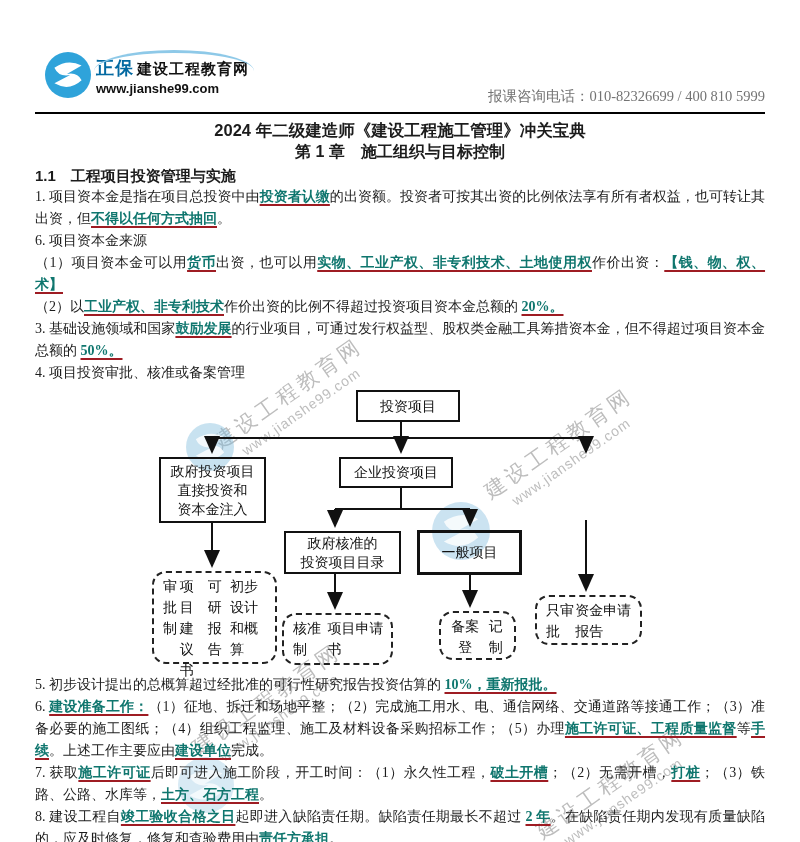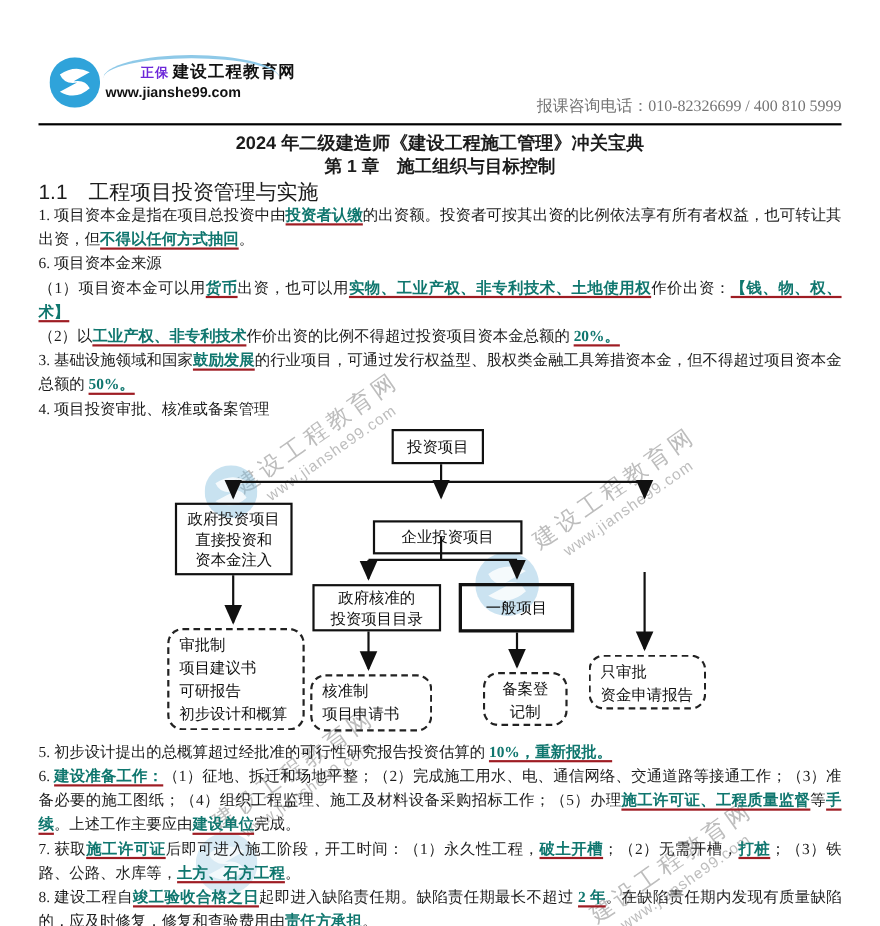--- a/index.html
+++ b/index.html
@@ -7,49 +7,49 @@
         font-family:"Liberation Serif","DejaVu Serif",serif;color:#1c1c1c;}
   .content{position:relative;z-index:1;padding:52px 35px 0 35px;}
 
   
   .hdr{position:relative;height:56px;}
   .logo{position:absolute;left:10px;top:0;display:flex;align-items:flex-start;}
   .logo-txt{margin-left:5px;position:relative;padding-top:4px;}
   .brand-arc{position:absolute;left:-2px;top:-2px;width:160px;height:18px;
              border-top:3px solid #8ec9e8;border-radius:50% 50% 0 0/100% 100% 0 0;}
   .brand-row{display:flex;align-items:baseline;font-family:"Liberation Sans","DejaVu Sans",sans-serif;}
-  .brand-cn{color:#6d28d9;font-size:12px;font-weight:700;letter-spacing:1px;margin-left:32px;}
+  .brand-cn{color:#0369a1;font-size:18px;font-weight:700;letter-spacing:1px;}
   .brand-suffix{color:#111;font-size:15px;font-weight:700;margin-left:3px;letter-spacing:1px;}
   .brand-url{color:#111;font-size:13px;font-weight:700;font-family:"Liberation Sans","DejaVu Sans",sans-serif;margin-top:1px;}
   .phone{position:absolute;right:0;bottom:2px;font-size:14.5px;color:#737373;}
   .rule{height:0;border-bottom:2px solid #000;margin-top:4px;}
 
   
   .t-main{font-family:"Liberation Sans","DejaVu Sans",sans-serif;font-weight:700;font-size:16.5px;
           text-align:center;margin-top:5px;line-height:22px;}
   .t-chap{font-family:"Liberation Sans","DejaVu Sans",sans-serif;font-weight:700;font-size:16px;
           text-align:center;line-height:22px;}
-  .t-sec{font-family:"Liberation Sans","DejaVu Sans",sans-serif;font-weight:400;font-size:19px;
+  .t-sec{font-family:"Liberation Sans","DejaVu Sans",sans-serif;font-weight:700;font-size:15px;
          margin-top:3px;line-height:20px;}
 
   
   .para{font-size:14px;line-height:22px;text-align:justify;margin:0;}
   .hl{color:#0f766e;font-weight:700;text-decoration:underline;text-decoration-color:#9e1c23;
       text-decoration-thickness:2px;text-underline-offset:3px;}
 
   
   .fc{position:relative;width:730px;height:284px;margin:2px 0 4px 0;
       font-family:"Liberation Sans","DejaVu Sans",sans-serif;font-size:14px;color:#111;}
   .fc svg.wires{position:absolute;left:0;top:0;}
   .fc-box{position:absolute;box-sizing:border-box;border:2px solid #111;background:transparent;
           display:flex;flex-direction:column;justify-content:center;align-items:center;
           line-height:19px;text-align:center;}
   .fc-box.thick{border-width:3px;}
   .fc-dash{position:absolute;box-sizing:border-box;border:2px dashed #222;border-radius:14px;
-           background:transparent;display:flex;flex-direction:column;justify-content:flex-start;
+           background:transparent;display:flex;flex-direction:row;justify-content:center;
            line-height:21px;padding:3px 6px 3px 9px;text-align:left;}
   .fc-dash.center{text-align:center;padding-left:6px;}
 
   
   .wm{position:absolute;width:210px;z-index:0;transform:rotate(-35deg);text-align:center;
       color:#bdbdbd;pointer-events:none;}
   .wm .wm1{font-size:21px;letter-spacing:4px;font-family:"Liberation Sans","DejaVu Sans",sans-serif;}
   .wm .wm2{font-size:14px;letter-spacing:1px;font-family:"Liberation Sans","DejaVu Sans",sans-serif;}
   .ghost{position:absolute;z-index:0;pointer-events:none;}
 </style>
@@ -135,29 +135,29 @@
           <path d="M366 102 V123 M300 123 H435"></path>
           <line x1="300" y1="123" x2="300" y2="140" marker-end="url(#arr)"></line>
           <line x1="435" y1="123" x2="435" y2="139" marker-end="url(#arr)"></line>
           <line x1="177" y1="137" x2="177" y2="180" marker-end="url(#arr)"></line>
           <line x1="300" y1="188" x2="300" y2="222" marker-end="url(#arr)"></line>
           <line x1="435" y1="189" x2="435" y2="220" marker-end="url(#arr)"></line>
           <line x1="551" y1="134" x2="551" y2="204" marker-end="url(#arr)"></line>
         </g>
       </svg>
 
-      <div class="fc-box" style="left:321px;top:4px;width:84px;height:32px;">
+      <div class="fc-box" style="left:321px;top:4px;width:104px;height:32px;">
         <div>投资项目</div>
       </div>
       <div class="fc-box" style="left:124px;top:71px;width:107px;height:66px;">
         <div>政府投资项目</div>
         <div>直接投资和</div>
         <div>资本金注入</div>
       </div>
-      <div class="fc-box" style="left:304px;top:87px;width:136px;height:31px;">
+      <div class="fc-box" style="left:304px;top:71px;width:114px;height:31px;">
         <div>企业投资项目</div>
       </div>
       <div class="fc-box" style="left:249px;top:145px;width:117px;height:43px;">
         <div>政府核准的</div>
         <div>投资项目目录</div>
       </div>
       <div class="fc-box thick" style="left:382px;top:144px;width:105px;height:45px;">
         <div>一般项目</div>
       </div>
       <div class="fc-dash" style="left:117px;top:185px;width:125px;height:93px;">

